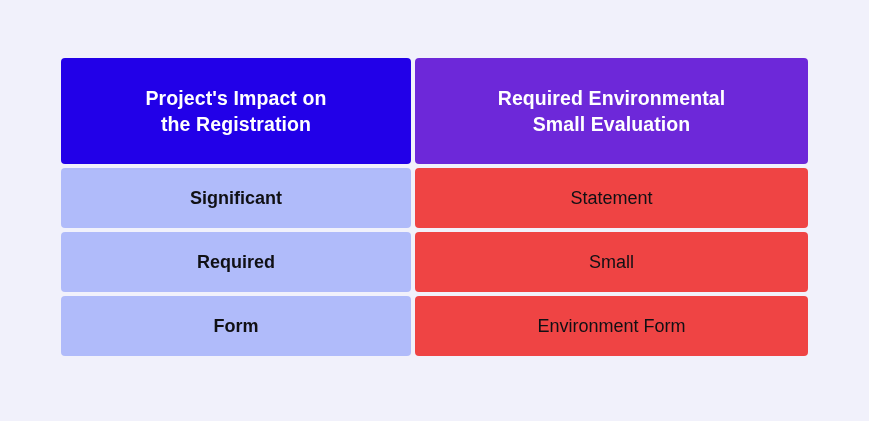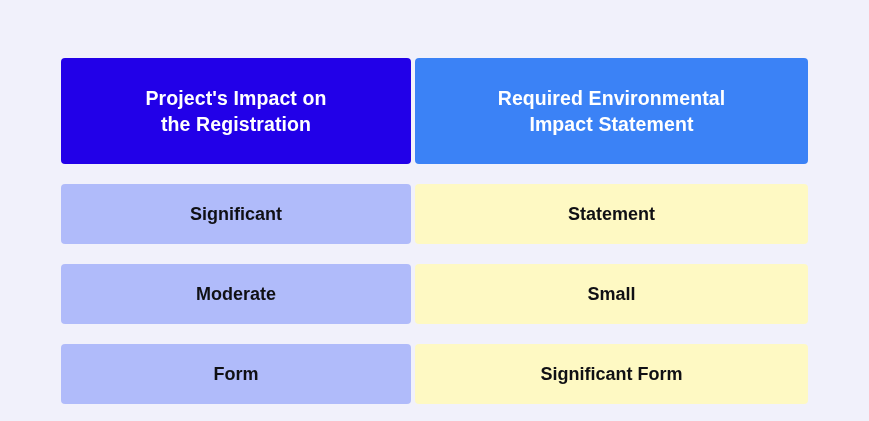--- a/index.html
+++ b/index.html
@@ -17,21 +17,21 @@
   #table-wrap {
     position: absolute;
     left: 61px;
     top: 58px;
     width: 747px;
   }
 
   .table {
     display: flex;
     flex-direction: column;
-    row-gap: 20px;
+    row-gap: 4px;
   }
 
   .row {
     display: flex;
     column-gap: 4px;
   }
 
   .cell {
     box-sizing: border-box;
     display: flex;
@@ -48,37 +48,37 @@
   
   .header-row .cell {
     height: 106px;
     line-height: 1.35;
     font-size: 19.5px;
     font-weight: bold;
     letter-spacing: 0.1px;
     color: #ffffff;
   }
   .header-left  { background: #2200e8; }
-  .header-right { background: #3b82f6; }
+  .header-right { background: #6d28d9; }
 
   
   .body-row .cell {
     height: 60px;
     font-size: 18px;
     color: #101014;
   }
   .body-left {
     background: #b0bbfa;
     font-weight: bold;
     font-size: 17.5px;
     color: #07070c;
   }
   .body-right {
-    background: #fef9c3;
-    font-weight: bold;
+    background: #ef4444;
+    font-weight: normal;
     font-size: 19px;
     color: #1a1a1e;
   }
 
   .hdr-line { display: block; }
 </style>
 </head>
 <body>
 
 <div id="table-wrap">
@@ -87,34 +87,34 @@
     <div class="row header-row">
       <div class="cell col-left header-left">
         <span>
           <span class="hdr-line">Project's Impact on</span>
           <span class="hdr-line">the Registration</span>
         </span>
       </div>
       <div class="cell col-right header-right">
         <span>
           <span class="hdr-line">Required Environmental</span>
-          <span class="hdr-line">Impact Statement</span>
+          <span class="hdr-line">Small Evaluation</span>
         </span>
       </div>
     </div>
 
     <div class="row body-row">
       <div class="cell col-left body-left">Significant</div>
       <div class="cell col-right body-right">Statement</div>
     </div>
 
     <div class="row body-row">
-      <div class="cell col-left body-left">Moderate</div>
+      <div class="cell col-left body-left">Required</div>
       <div class="cell col-right body-right">Small</div>
     </div>
 
     <div class="row body-row">
       <div class="cell col-left body-left">Form</div>
-      <div class="cell col-right body-right">Significant Form</div>
+      <div class="cell col-right body-right">Environment Form</div>
     </div>
 
   </div>
 </div>
 
 </body></html>

